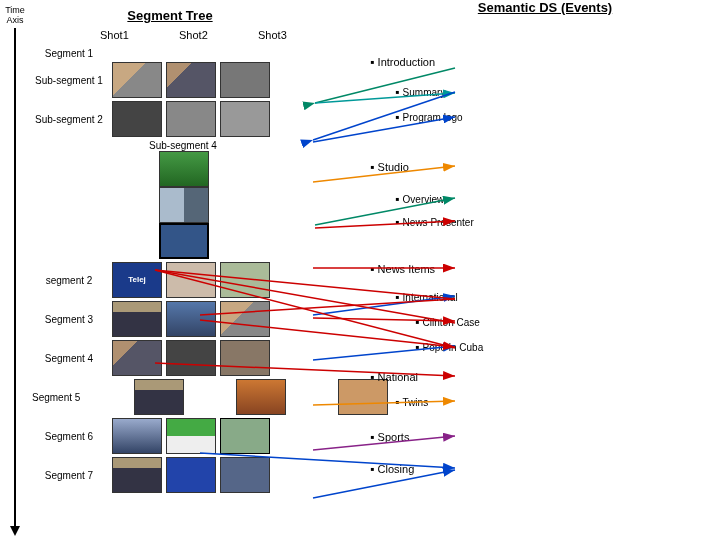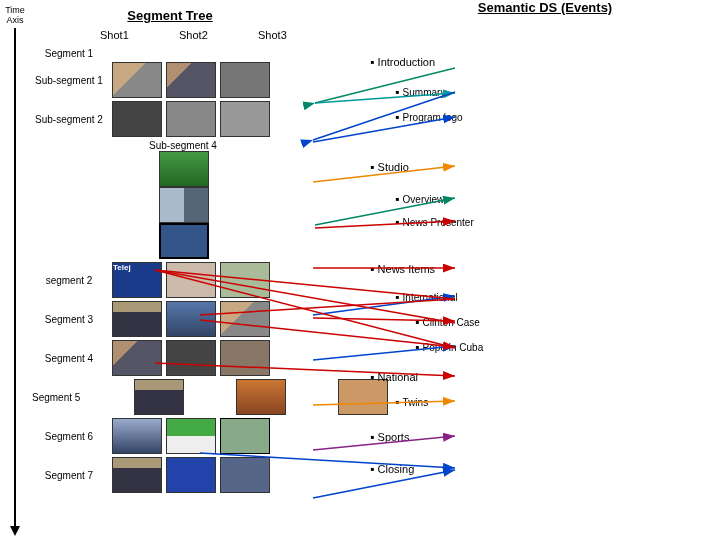--- a/index.html
+++ b/index.html
@@ -217,21 +217,21 @@
       <div class="segment-row" style="margin-bottom:3px;flex-direction:column;">
         <div class="segment-label">Sub-segment 4</div>
         <div class="thumbnail t-green"></div>
         <div class="thumbnail t-mixed"></div>
         <div class="thumbnail t-frame"></div>
       </div>
 
       <div class="segment-row" style="margin-bottom:3px;">
         <div class="segment-label">segment 2</div>
         <div class="thumbnail t-logo">
-          <div style="color:#fff;font-size:8px;padding-top:0;font-weight:bold;">Telej</div>
+          <div style="color:#fff;font-size:8px;text-align:center;padding-top:12px;font-weight:bold;">Telej</div>
         </div>
         <div class="thumbnail t-light"></div>
         <div class="thumbnail" style="background:#aabb99;"></div>
       </div>
 
       <div class="segment-row" style="margin-bottom:3px;">
         <div class="segment-label">Segment 3</div>
         <div class="thumbnail t-anchor"></div>
         <div class="thumbnail t-news"></div>
         <div class="thumbnail t-face"></div>

